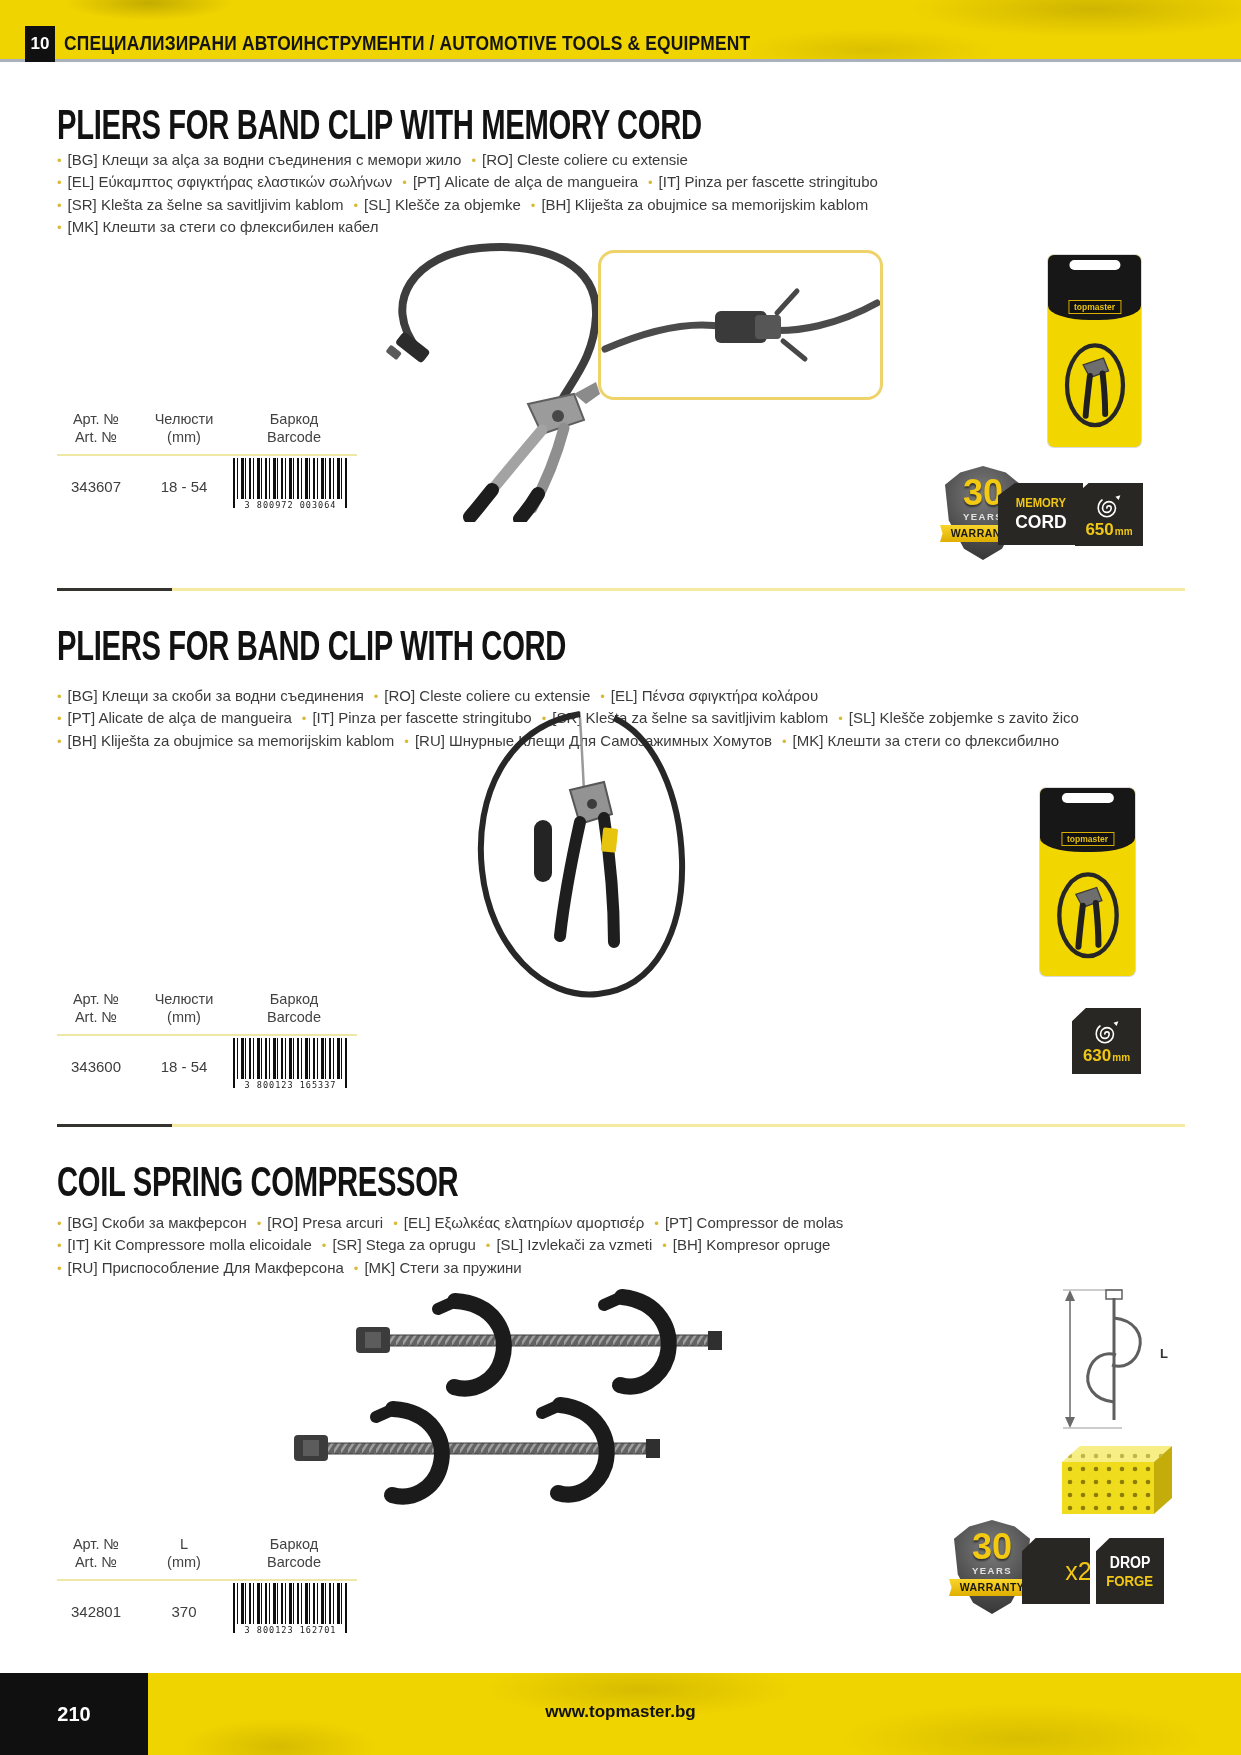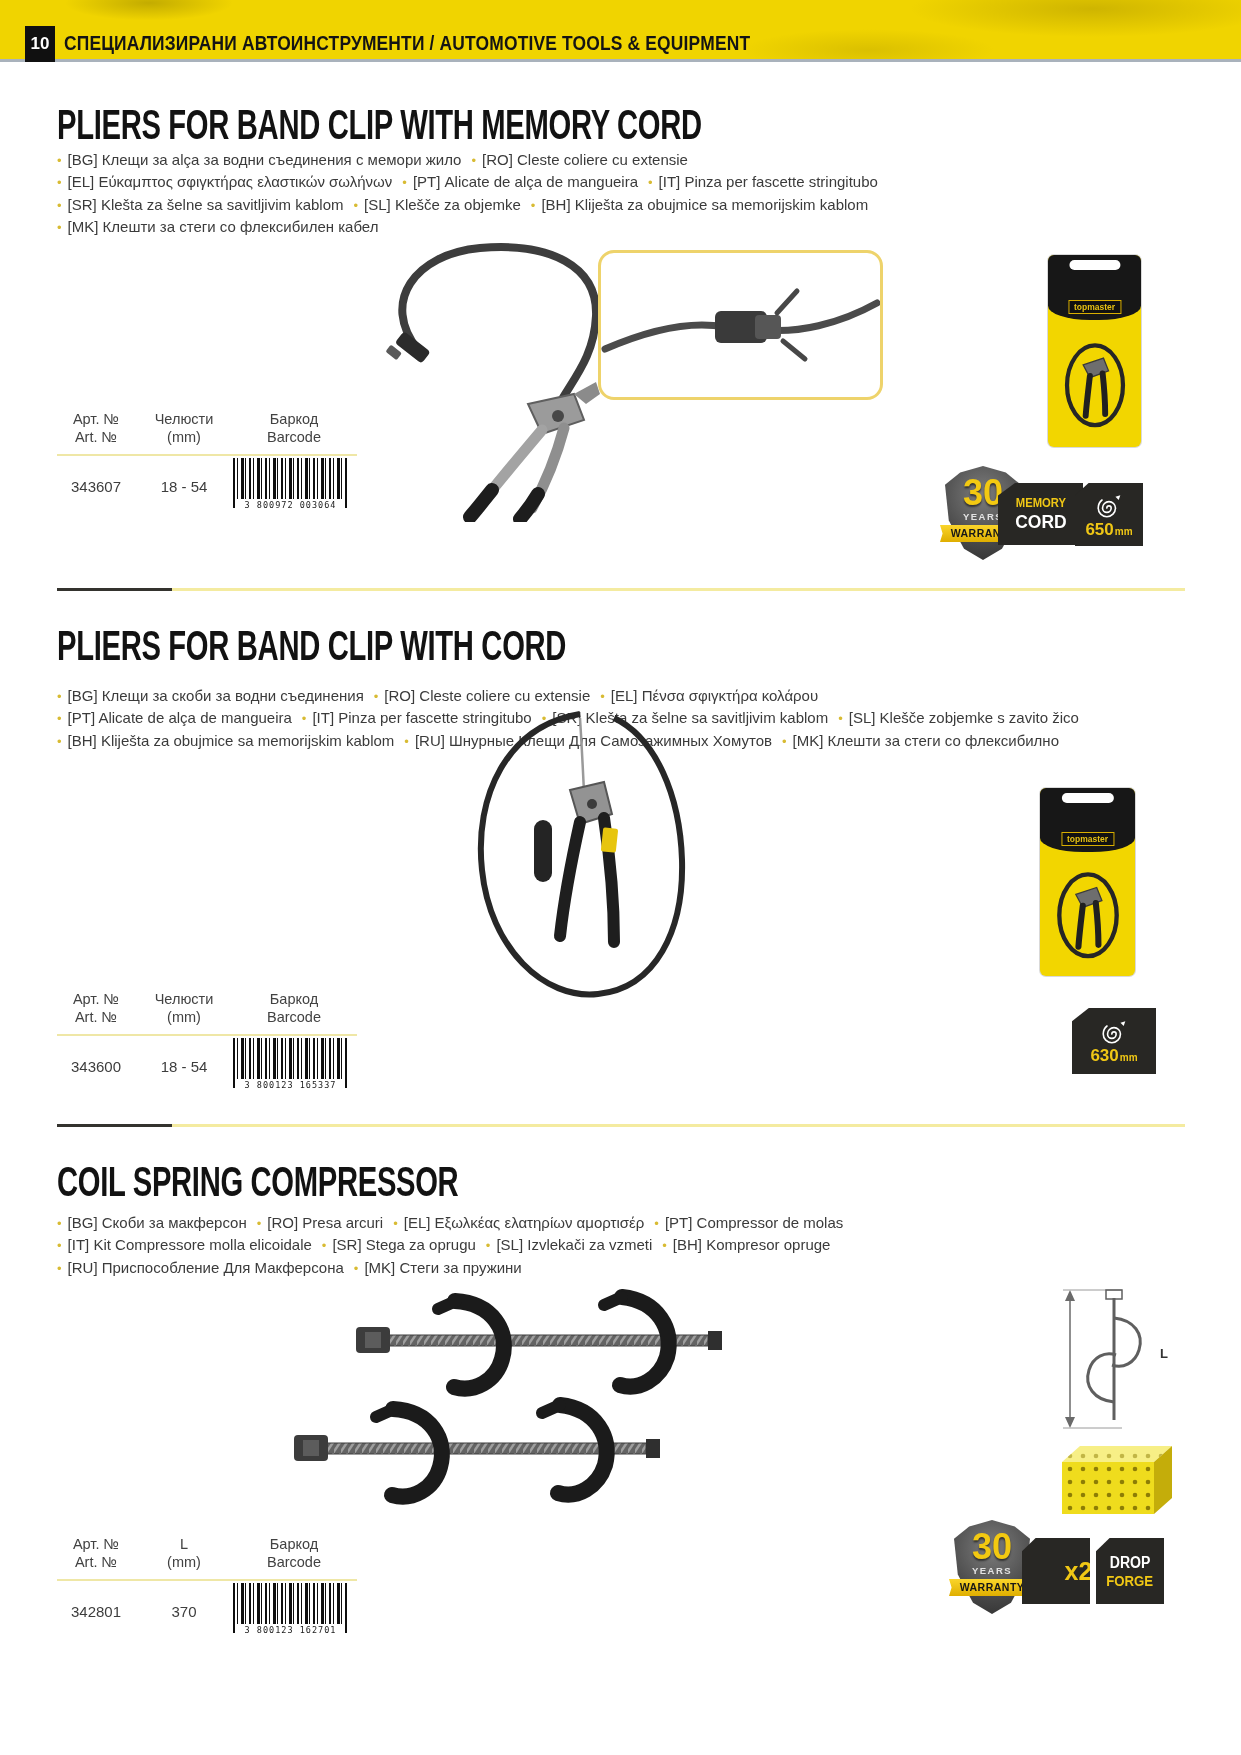--- a/index.html
+++ b/index.html
@@ -52,21 +52,21 @@
     background:#282724; clip-path:polygon(20% 0,100% 0,100% 100%,0 100%,0 20%); }
   .badge.mem { width:85px; height:62px;text-align:center; }
   .mem1 { color:#f0c715; font-size:12.5px; font-weight:700; transform:scaleX(.9); }
   .mem2 { color:#fff; font-size:19px; font-weight:700; margin-top:1px; transform:scaleX(.92); }
   .badge.len { width:68px; height:63px; }
   .spiral { width:32px; height:28px; margin-top:3px; }
   .len-text { margin-top:0; line-height:17px; }
   .len-val { color:#f0c715; font-size:17px; font-weight:700; }
   .len-unit { color:#f0c715; font-size:10px; font-weight:700; margin-left:1px; }
   .badge.x2b { width:68px; height:66px; }
-  .x2-label { color:#f0c715; font-size:25px; font-weight:700;margin-left:45px; }
+  .x2-label { color:#f0c715; font-size:25px; font-weight:400;margin-left:45px; }
   .badge.df { width:68px; height:66px; }
   .df1 { color:#fff; font-size:16px; font-weight:700; transform:scaleX(.88); }
   .df2 { color:#f0c715; font-size:15px; font-weight:700; transform:scaleX(.88); }
 
   
   .shield { position:absolute; width:76px; height:94px;margin-left:42px; }
   .shield-shape { position:absolute; inset:0;
     background:radial-gradient(circle at 50% 30%, #7d7d7d, #4e4e4e 55%, #2e2e2e 100%);
     clip-path:polygon(50% 0,80% 7%,100% 20%,95% 58%,75% 88%,50% 100%,25% 88%,5% 58%,0 20%,20% 7%); }
   .shield-30 { position:absolute; top:6px; left:0; right:0; text-align:center; font-size:36px; font-weight:700;
@@ -282,21 +282,21 @@
       <div class="td td1">343600</div>
       <div class="td td2">18 - 54</div>
       <div class="td td3">
         <div class="barcode">
           <div class="bc-digits">3 800123 165337</div>
         </div>
       </div>
     </div>
   </div>
 
-  <div class="badge len" style="left:1072px; top:1008px; width:84px; height:66px">
+  <div class="badge len" style="left:1072px; top:1008px; width:69px; height:66px">
     <svg class="spiral" viewBox="0 0 56 52">
       <path d="M28 28 m-4 0 a4 4 0 1 1 8 0 a8 8 0 1 1 -16 0 a12 12 0 1 1 24 0 a16 16 0 1 1 -32 0 a19 19 0 0 1 7 -15" fill="none" stroke="#fff" stroke-width="3" stroke-linecap="round"></path>
       <path d="M40 7 l9 -3 -3 9 z" fill="#fff"></path>
     </svg>
     <div class="len-text">
       <span class="len-val">630</span><span class="len-unit">mm</span>
     </div>
   </div>
 
   <div class="divider" style="top:1124px"></div>
@@ -396,14 +396,19 @@
     <div class="shield-banner">WARRANTY</div>
   </div>
   <div class="badge x2b" style="left:1022px; top:1538px">
     <div class="x2-label">x2</div>
   </div>
   <div class="badge df" style="left:1096px; top:1538px">
     <div class="df1">DROP</div>
     <div class="df2">FORGE</div>
   </div>
 
+  <div class="footer">
+    <div class="footer-black">210</div>
+    <div class="footer-yellow"></div>
+    <div class="footer-site">www.topmaster.bg</div>
+  </div>
 
 </div>
 
 </body></html>

